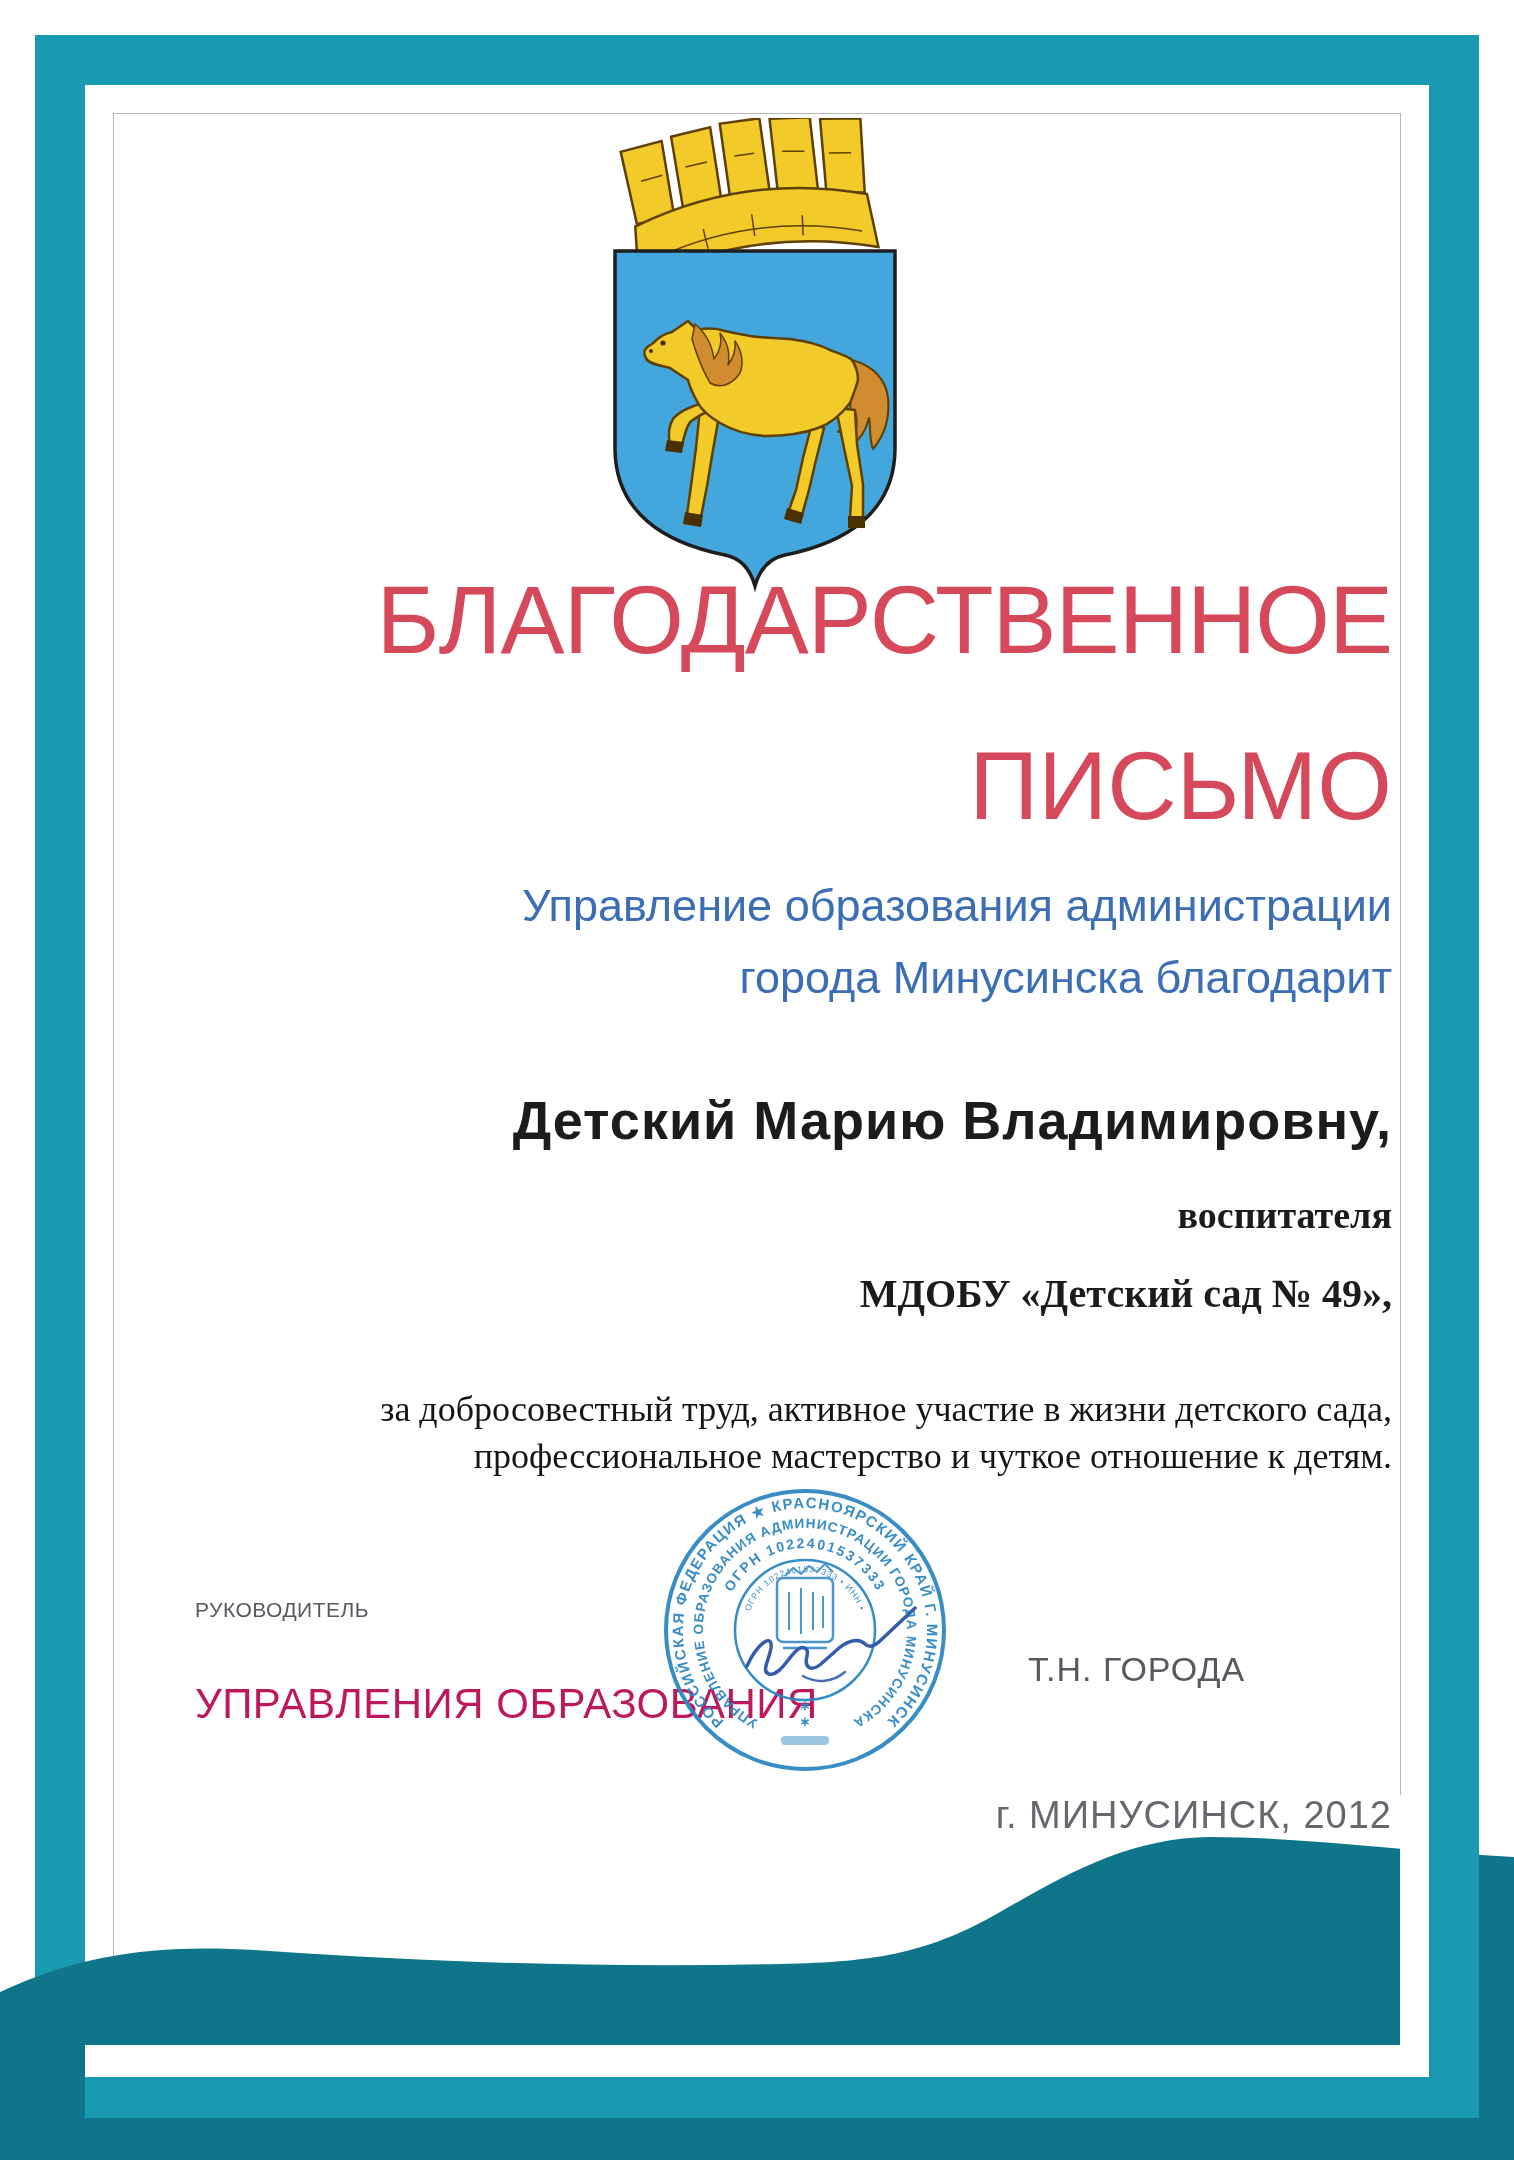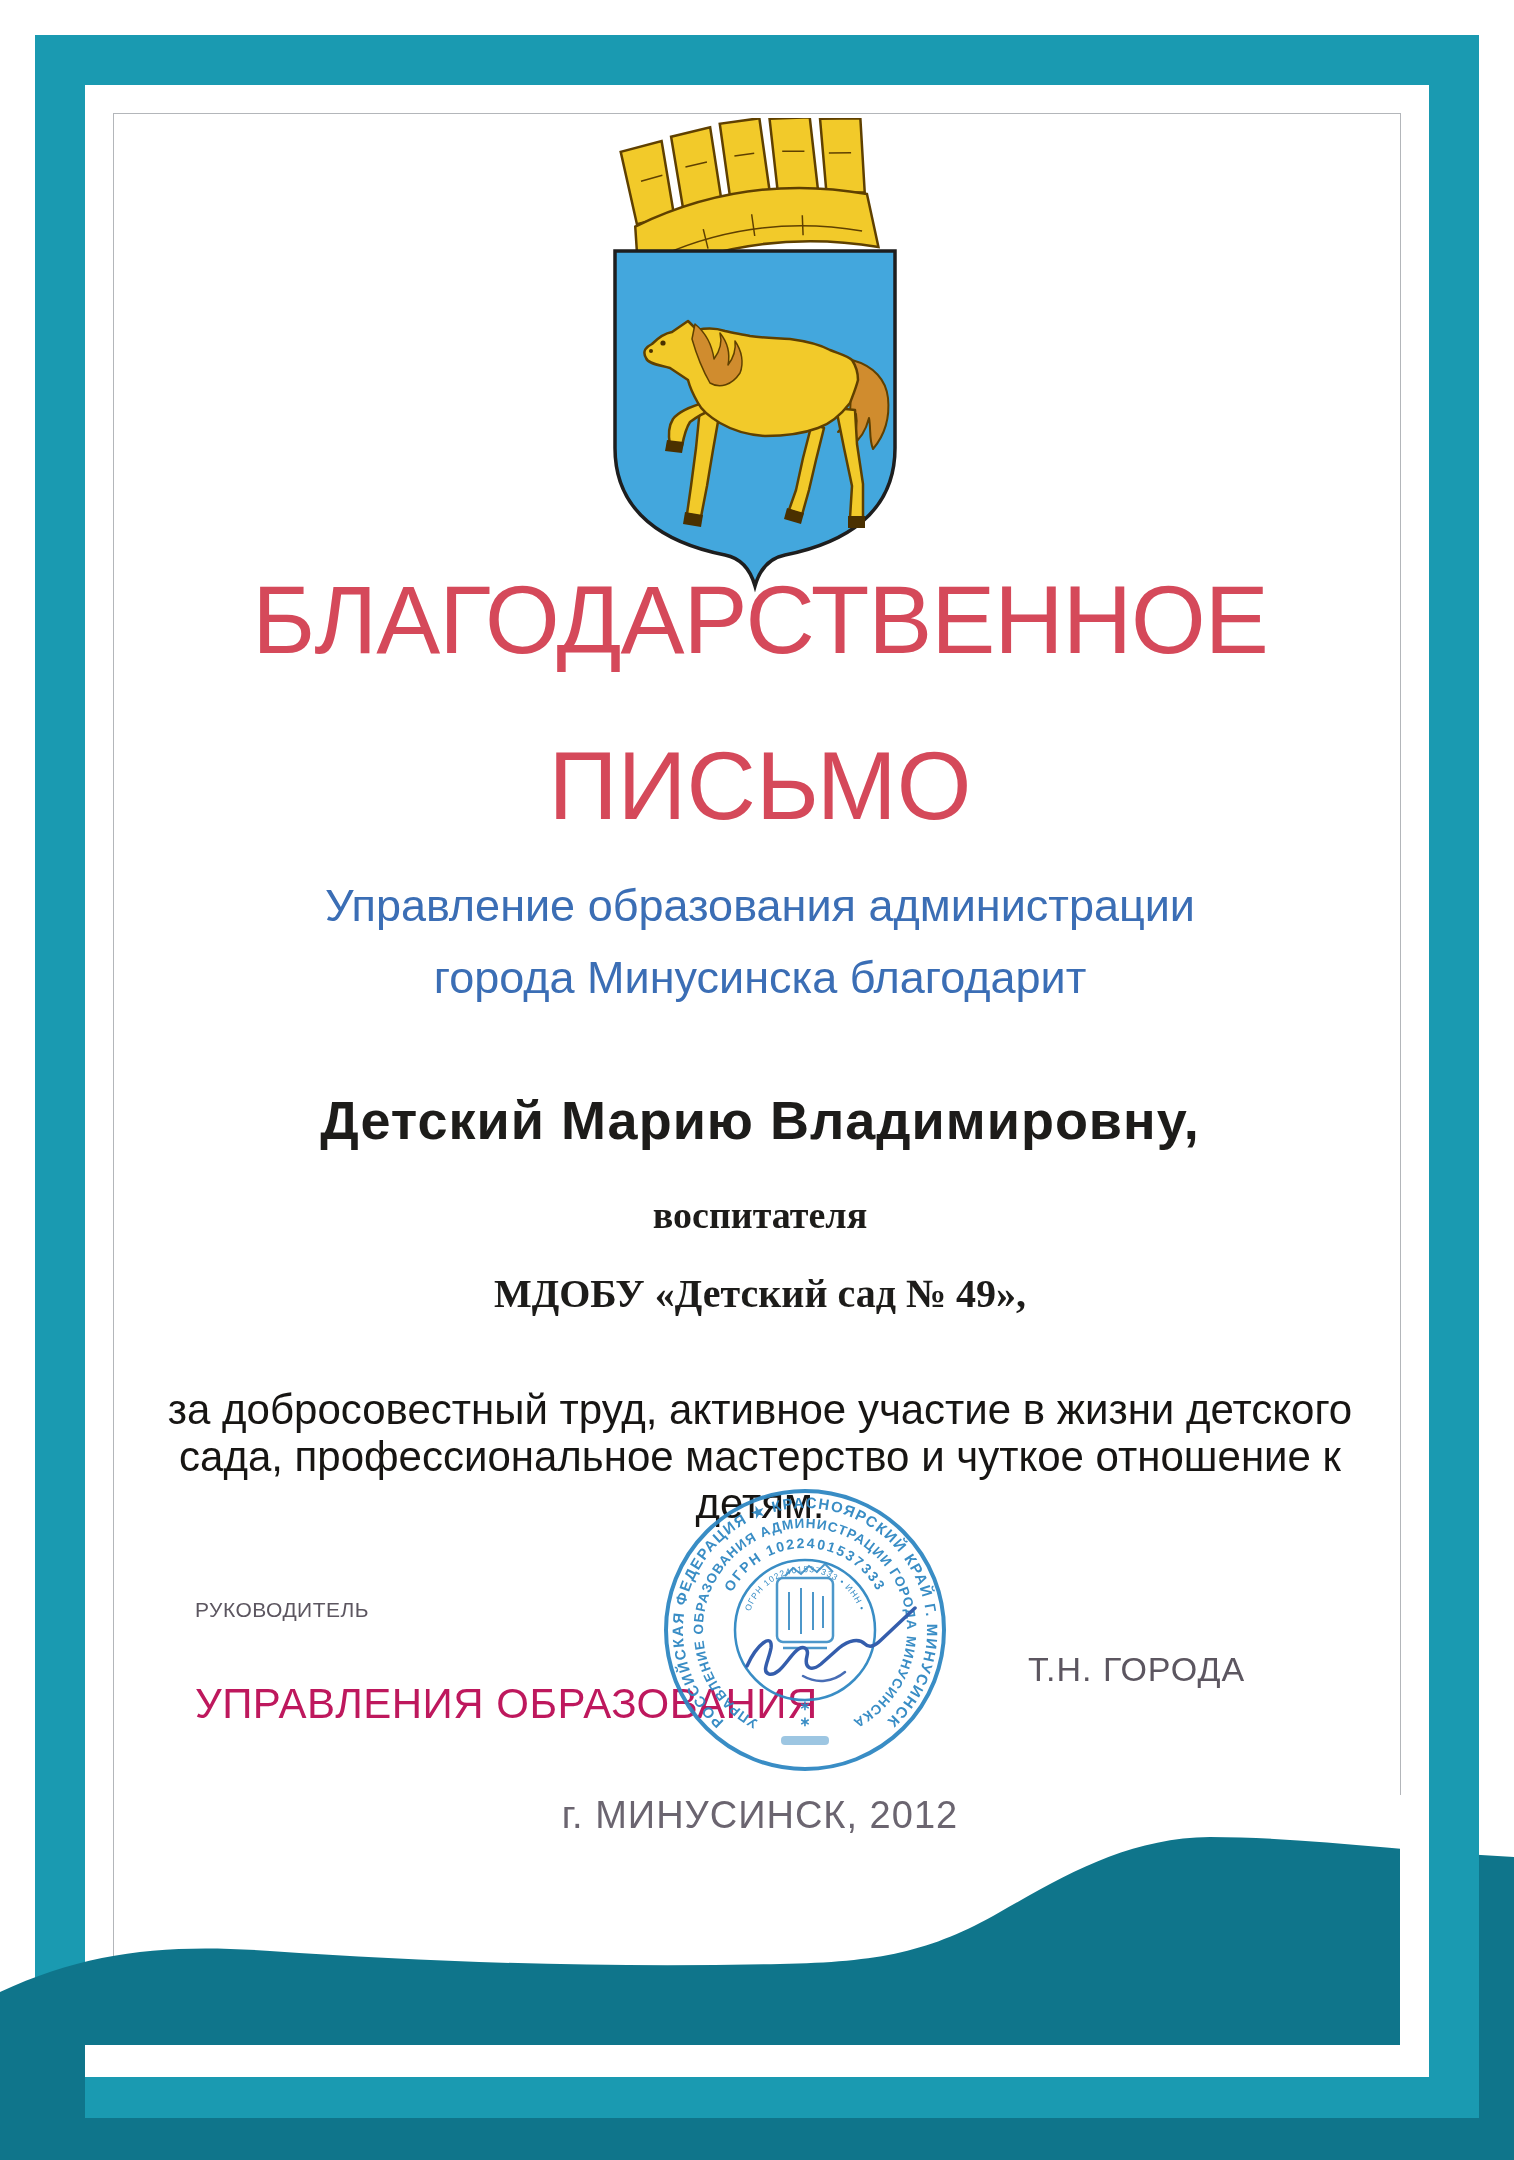--- a/index.html
+++ b/index.html
@@ -14,29 +14,29 @@
     position:absolute;left:35px;top:35px;width:1444px;height:2090px;
     box-sizing:border-box;border:50px solid var(--frame-teal,#1a9ab1);
     z-index:1;
   }
   #inner-hairline{
     position:absolute;left:113px;top:113px;width:1288px;height:1934px;
     box-sizing:border-box;border:1px solid var(--hairline,#b3b6ba);
     background:#ffffff;z-index:2;
   }
   
-  .center-line{position:absolute;left:120px;width:1280px;text-align:center;z-index:4;white-space:nowrap}
+  .center-line{position:absolute;left:112px;width:1280px;text-align:right;z-index:4;white-space:nowrap}
   #title-line1{top:572px;font-size:96px;line-height:96px;letter-spacing:-1px;color:var(--title-red,#d5495a)}
   #title-line2{top:738px;font-size:96px;line-height:96px;letter-spacing:0;color:var(--title-red,#d5495a)}
   #subtitle-line1{top:883px;font-size:45px;line-height:45px;color:var(--subtitle-blue,#3b6eb5)}
   #subtitle-line2{top:955px;font-size:45px;line-height:45px;color:var(--subtitle-blue,#3b6eb5)}
   #recipient-name{top:1093px;font-size:54px;line-height:54px;font-weight:700;color:#1d1c1a;letter-spacing:1px}
   #recipient-role{top:1196px;font-size:38px;line-height:38px;font-weight:700;color:#1d1c1a;font-family:Liberation Serif, serif}
   #recipient-org{top:1274px;font-size:40px;line-height:40px;font-weight:700;color:#1d1c1a;font-family:"Liberation Serif",serif}
-  #body-text{top:1386px;font-size:42px;line-height:47px;color:#171513;font-family:Liberation Sans, sans-serif;white-space:normal}
+  #body-text{top:1386px;font-size:36px;line-height:47px;color:#171513;font-family:Liberation Serif, serif;white-space:normal}
   
   #sig-pos1{position:absolute;left:195px;top:1598px;font-size:21px;color:#5c5660;letter-spacing:.5px;z-index:4}
   #sig-pos2{position:absolute;left:195px;top:1680px;font-size:42px;color:#be185d;letter-spacing:.5px;z-index:4}
   #sig-name{position:absolute;left:1028px;top:1650px;font-size:34px;color:#5c5660;letter-spacing:1px;z-index:4}
   #footer-place{top:1794px;font-size:38px;color:#6b6570;letter-spacing:1px}
   
   #crest-svg{position:absolute;left:600px;top:118px;z-index:3}
   #stamp-svg{position:absolute;left:655px;top:1480px;z-index:5;opacity:.95}
   #wave-svg{position:absolute;left:0;top:0;z-index:6;pointer-events:none}
   .frame-overlay{position:absolute;z-index:7}

